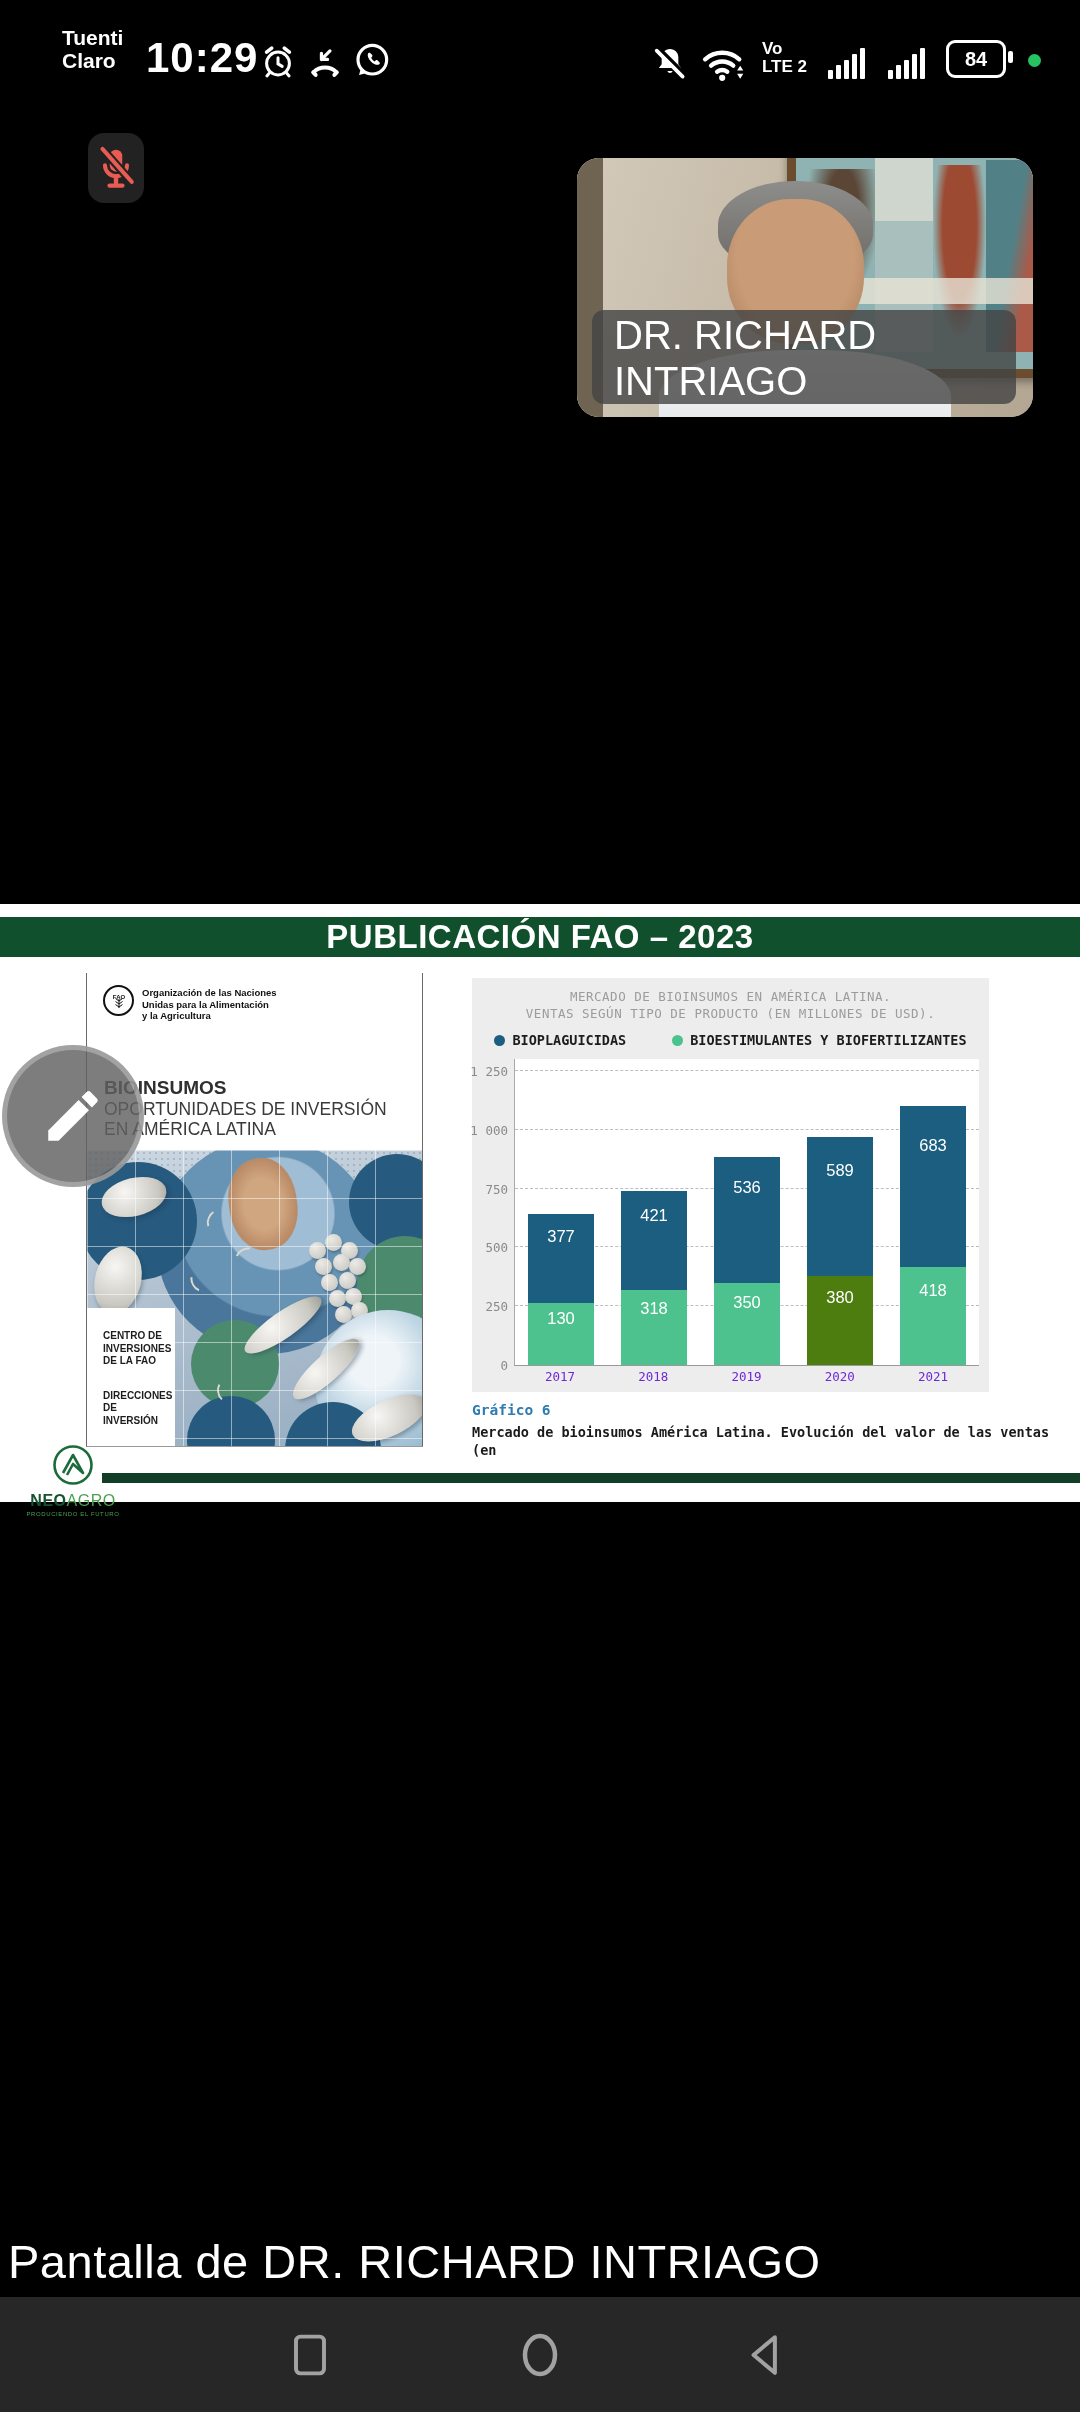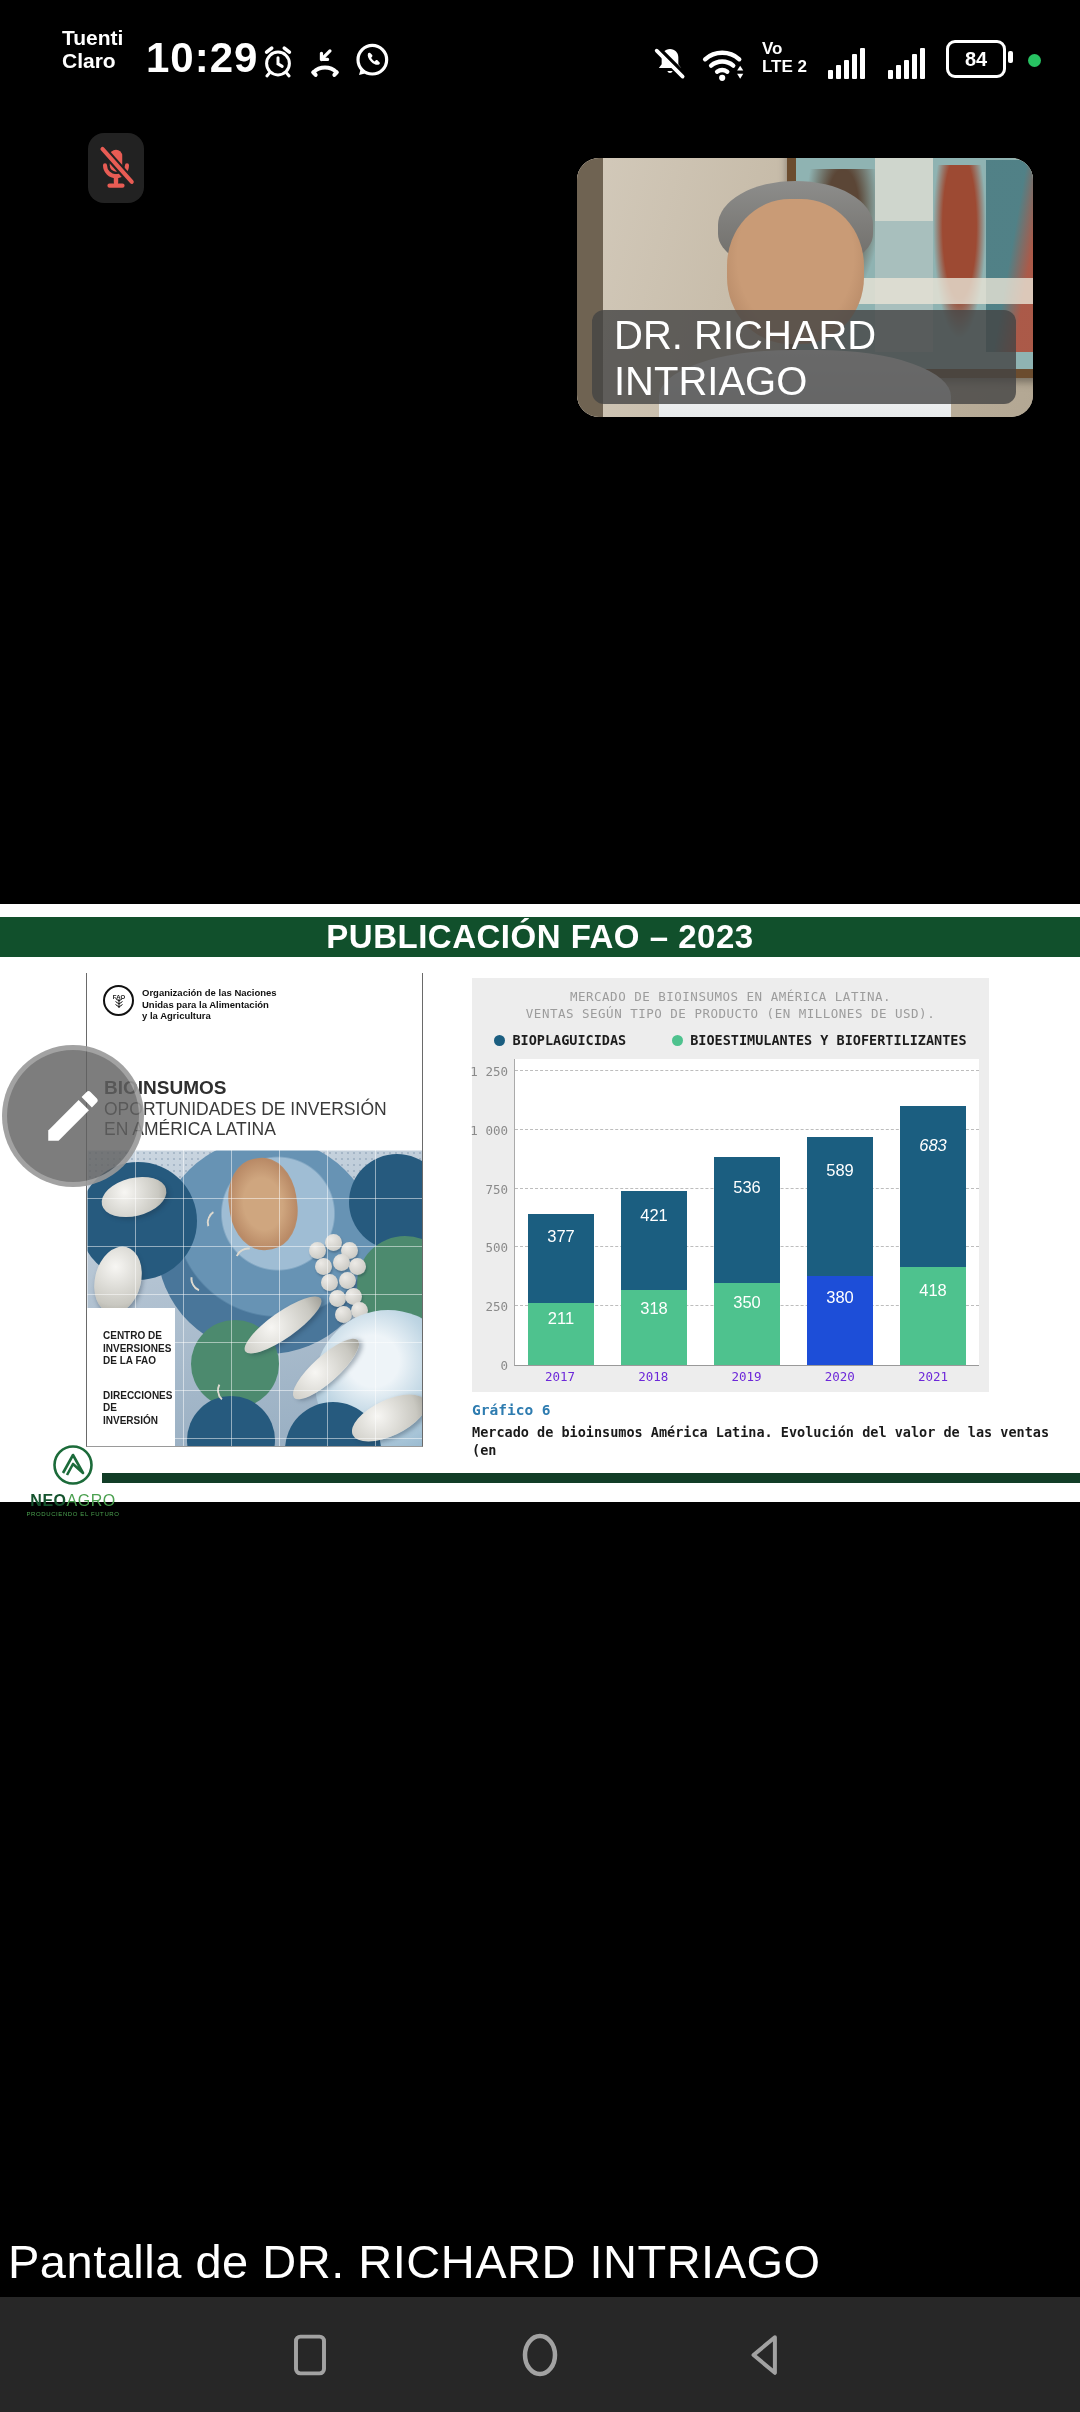--- a/index.html
+++ b/index.html
@@ -345,21 +345,21 @@
           <span class="yl" style="bottom: 117.6px; margin-left: 32px;">500</span>
           <div class="gl" style="bottom: 176.4px;"></div>
           <span class="yl" style="bottom: 176.4px;">750</span>
           <div class="gl" style="bottom: 235.2px;"></div>
           <span class="yl" style="bottom: 235.2px;">1 000</span>
           <div class="gl" style="bottom: 294px;"></div>
           <span class="yl" style="bottom: 294px;">1 250</span>
           <div class="bars">
             <div class="bar-col">
               <div class="seg" style="height: 62.0928px; background: rgb(78, 194, 142);">
-                <span class="val">211</span>
+                <span class="val">130</span>
               </div>
               <div class="seg" style="height: 88.6704px; background: rgb(27, 94, 128);">
                 <span class="val">377</span>
               </div>
             </div>
             <div class="bar-col">
               <div class="seg" style="height: 74.7936px; background: rgb(78, 194, 142);">
                 <span class="val">318</span>
               </div>
               <div class="seg" style="height: 99.0192px; background: rgb(27, 94, 128);">
@@ -368,32 +368,32 @@
             </div>
             <div class="bar-col">
               <div class="seg" style="height: 82.32px; background: rgb(78, 194, 142);">
                 <span class="val">350</span>
               </div>
               <div class="seg" style="height: 126.067px; background: rgb(27, 94, 128);">
                 <span class="val">536</span>
               </div>
             </div>
             <div class="bar-col">
-              <div class="seg" style="height: 89.376px; background: #1d4ed8;">
+              <div class="seg" style="height: 89.376px; background: #4d7c0f;">
                 <span class="val">380</span>
               </div>
               <div class="seg" style="height: 138.533px; background: rgb(27, 94, 128);">
                 <span class="val">589</span>
               </div>
             </div>
             <div class="bar-col">
               <div class="seg" style="height: 98.3136px; background: rgb(78, 194, 142);">
                 <span class="val">418</span>
               </div>
-              <div class="seg" style="height: 160.642px; background: rgb(27, 94, 128); font-style: italic;">
+              <div class="seg" style="height: 160.642px; background: rgb(27, 94, 128);">
                 <span class="val">683</span>
               </div>
             </div>
           </div>
         </div>
       <div class="xlabels" id="xlabels">
           <span>2017</span>
           <span>2018</span>
           <span>2019</span>
           <span>2020</span>

